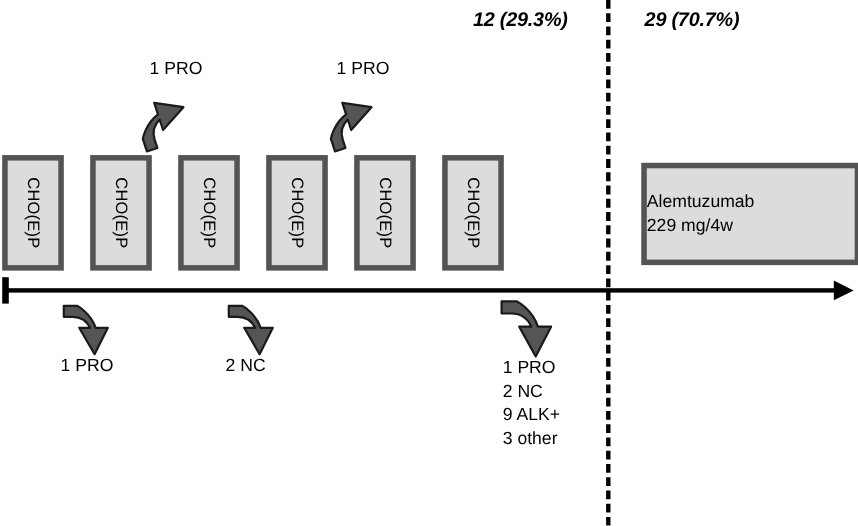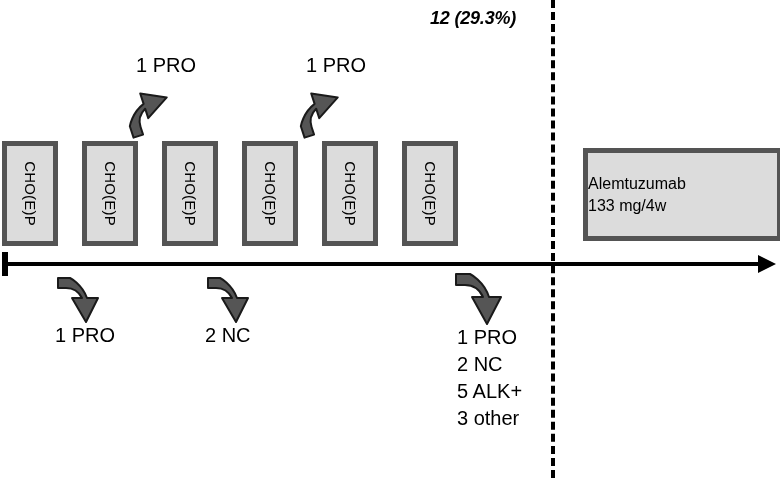--- a/index.html
+++ b/index.html
@@ -107,38 +107,39 @@
   .maintenance-line {
     font-size: 16px;
     color: #000000;
     line-height: 1.35;
     white-space: nowrap;
   }
 
   
   .annot-label {
     position: absolute;
-    font-size: 20px;
+    font-size: 16px;
     color: #000000;
     line-height: 1.35;
     white-space: nowrap;
   }
 
   
   .arrow-svg {
     position: absolute;
     overflow: visible;
   }
 </style>
 </head>
 <body>
 
 <div id="canvas">
 
   <div class="group-count" id="count-left">12 (29.3%)</div>
+  <div class="group-count" id="count-right">29 (70.7%)</div>
 
   <div id="divider"></div>
 
   <div id="axis-line"></div>
   <div id="axis-origin-tick"></div>
   <div id="axis-arrowhead"></div>
 
   <div class="chemo-box" style="left:2px;">
     <span class="chemo-label">CHO(E)P</span>
   </div>
@@ -153,21 +154,21 @@
   </div>
   <div class="chemo-box" style="left:322px;">
     <span class="chemo-label">CHO(E)P</span>
   </div>
   <div class="chemo-box" style="left:402px;">
     <span class="chemo-label">CHO(E)P</span>
   </div>
 
   <div id="maintenance-box">
     <span class="maintenance-line">Alemtuzumab</span>
-    <span class="maintenance-line">133 mg/4w</span>
+    <span class="maintenance-line">229 mg/4w</span>
   </div>
 
   <svg class="arrow-svg" style="left:124px; top:84px;" width="60" height="48" viewBox="0 0 60 48">
     <path d="M2 46 L2 34 C2 34 8 22 22 17 L22 6 L46 18 L22 32 L22 22 C14 26 12 32 12 38 L12 46 Z" fill="#555555" stroke="#1a1a1a" stroke-width="2" stroke-linejoin="round" transform="rotate(-18 30 26)"></path>
   </svg>
   <div class="annot-label" style="left:136px; top:52px;">1 PRO</div>
 
   <svg class="arrow-svg" style="left:295px; top:84px;" width="60" height="48" viewBox="0 0 60 48">
     <path d="M2 46 L2 34 C2 34 8 22 22 17 L22 6 L46 18 L22 32 L22 22 C14 26 12 32 12 38 L12 46 Z" fill="#555555" stroke="#1a1a1a" stroke-width="2" stroke-linejoin="round" transform="rotate(-18 30 26)"></path>
   </svg>
@@ -186,17 +187,17 @@
   <div class="annot-label" style="left:205px; top:322px;">
     <div>2 NC</div>
   </div>
 
   <svg class="arrow-svg" style="left:454px; top:272px;" width="64" height="54" viewBox="0 0 64 54">
     <path d="M2 2 L16 2 C16 2 30 9 35 25 L47 25 L33 52 L18 25 L29 25 C25 16 18 13 11 13 L2 13 Z" fill="#555555" stroke="#1a1a1a" stroke-width="2" stroke-linejoin="round"></path>
   </svg>
   <div class="annot-label" style="left:457px; top:324px;">
     <div>1 PRO</div>
     <div>2 NC</div>
-    <div>5 ALK+</div>
+    <div>9 ALK+</div>
     <div>3 other</div>
   </div>
 
 </div>
 
 </body></html>

